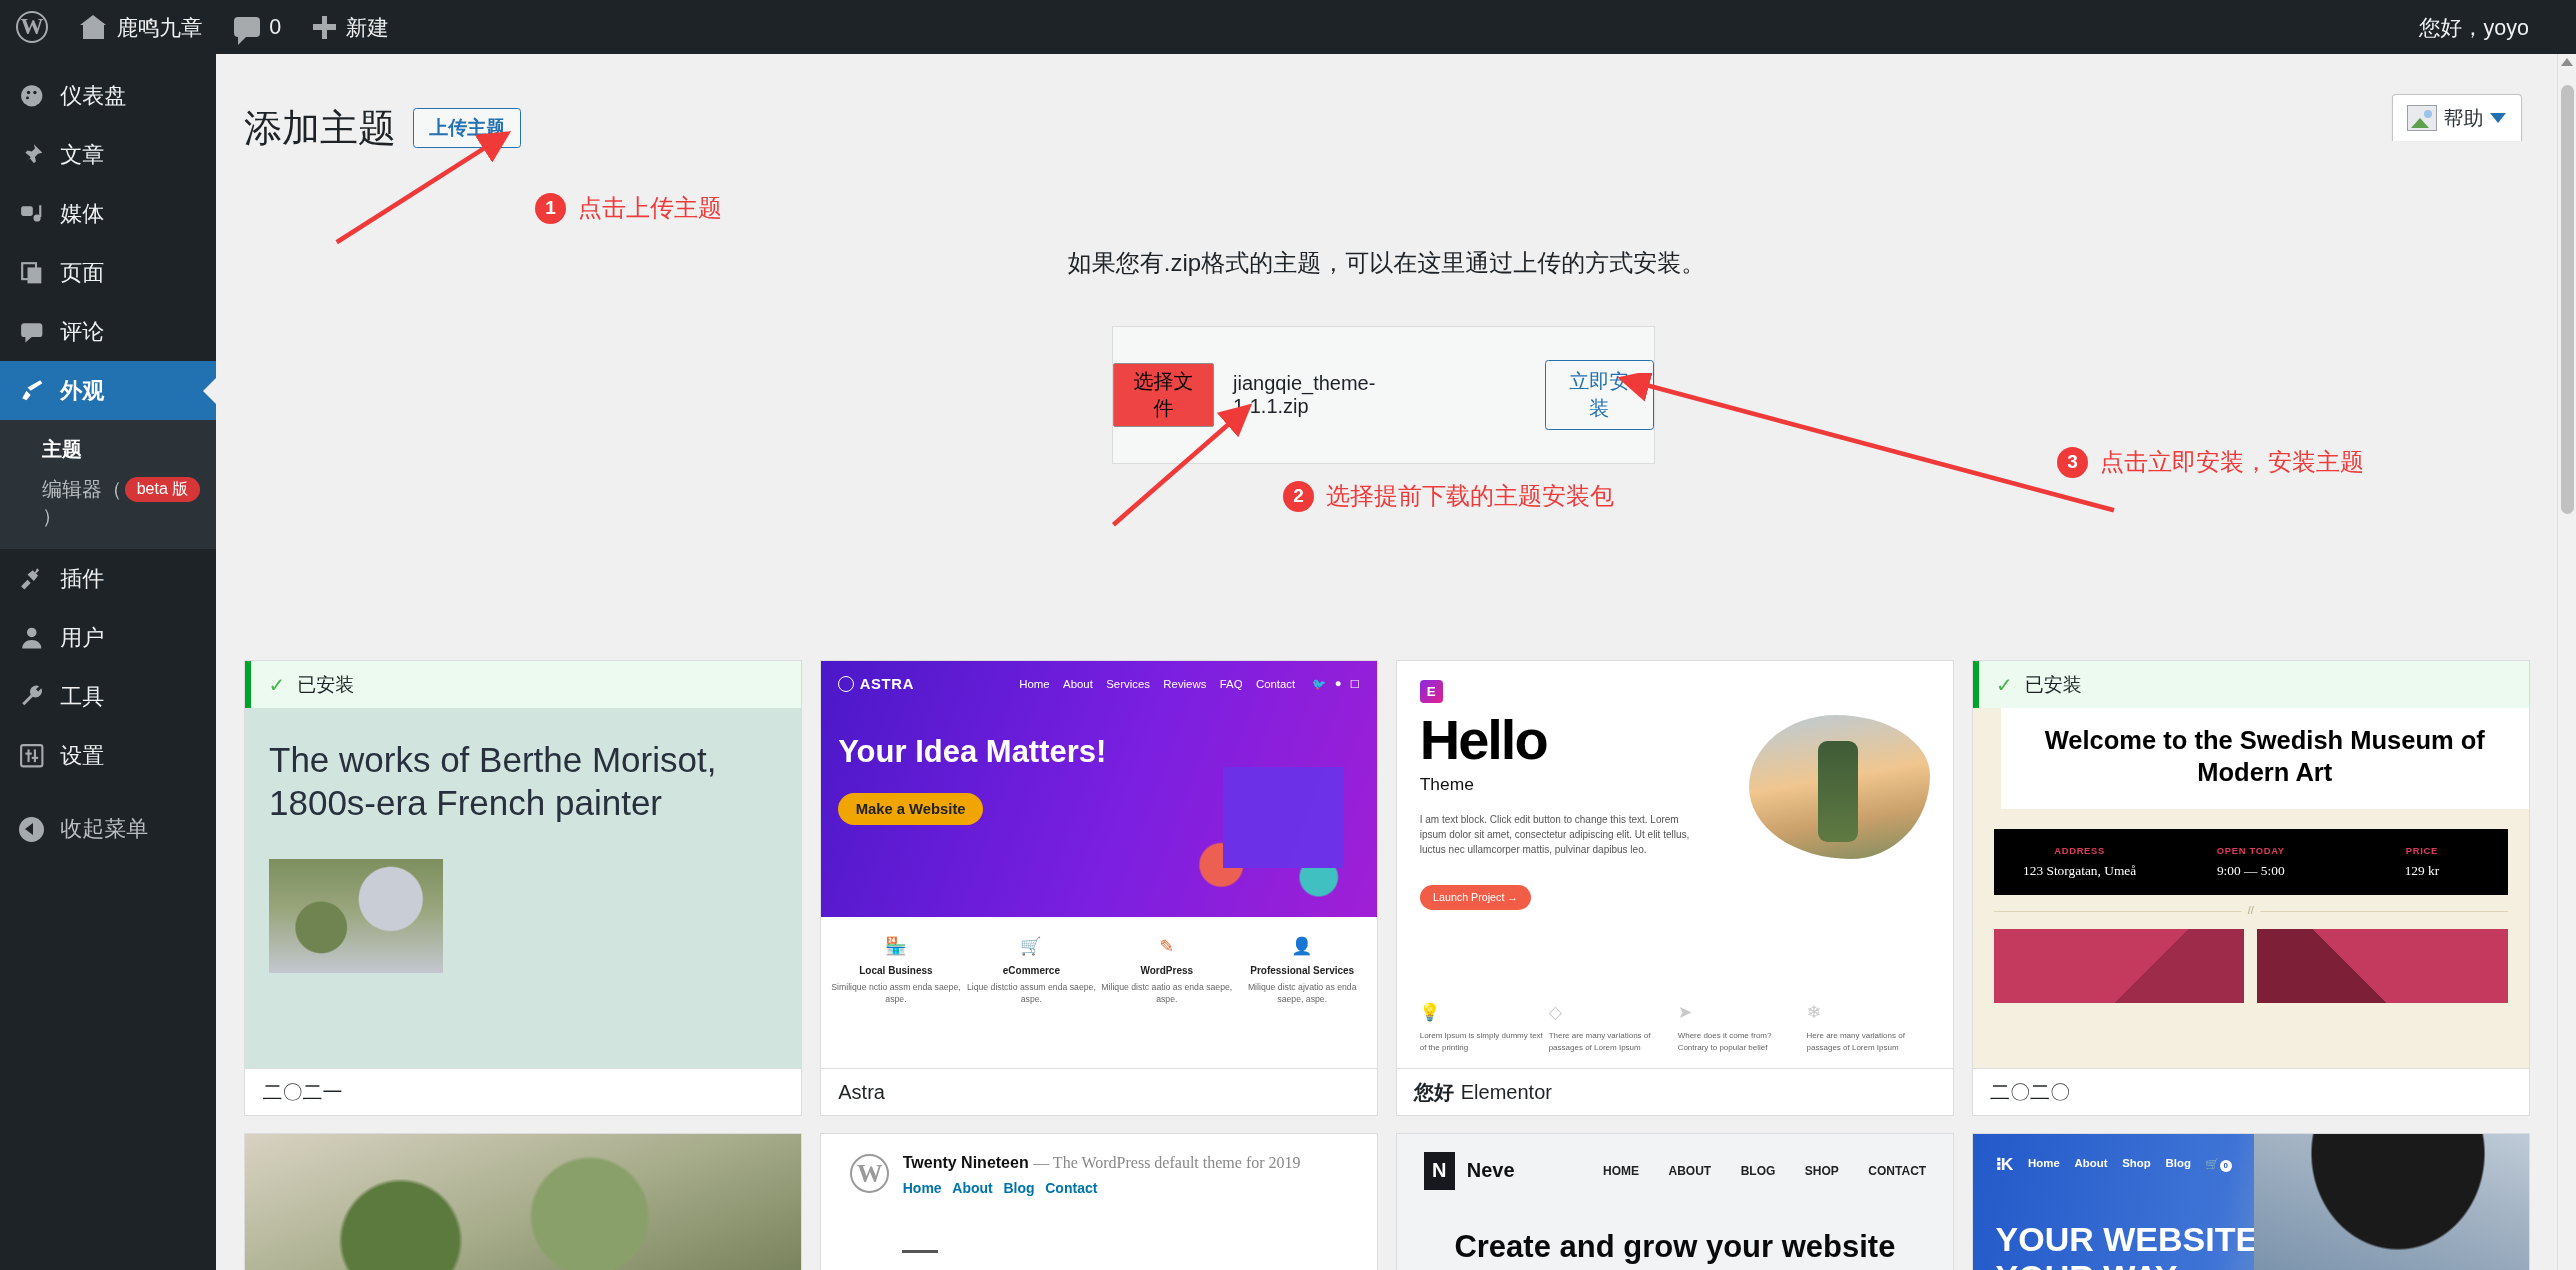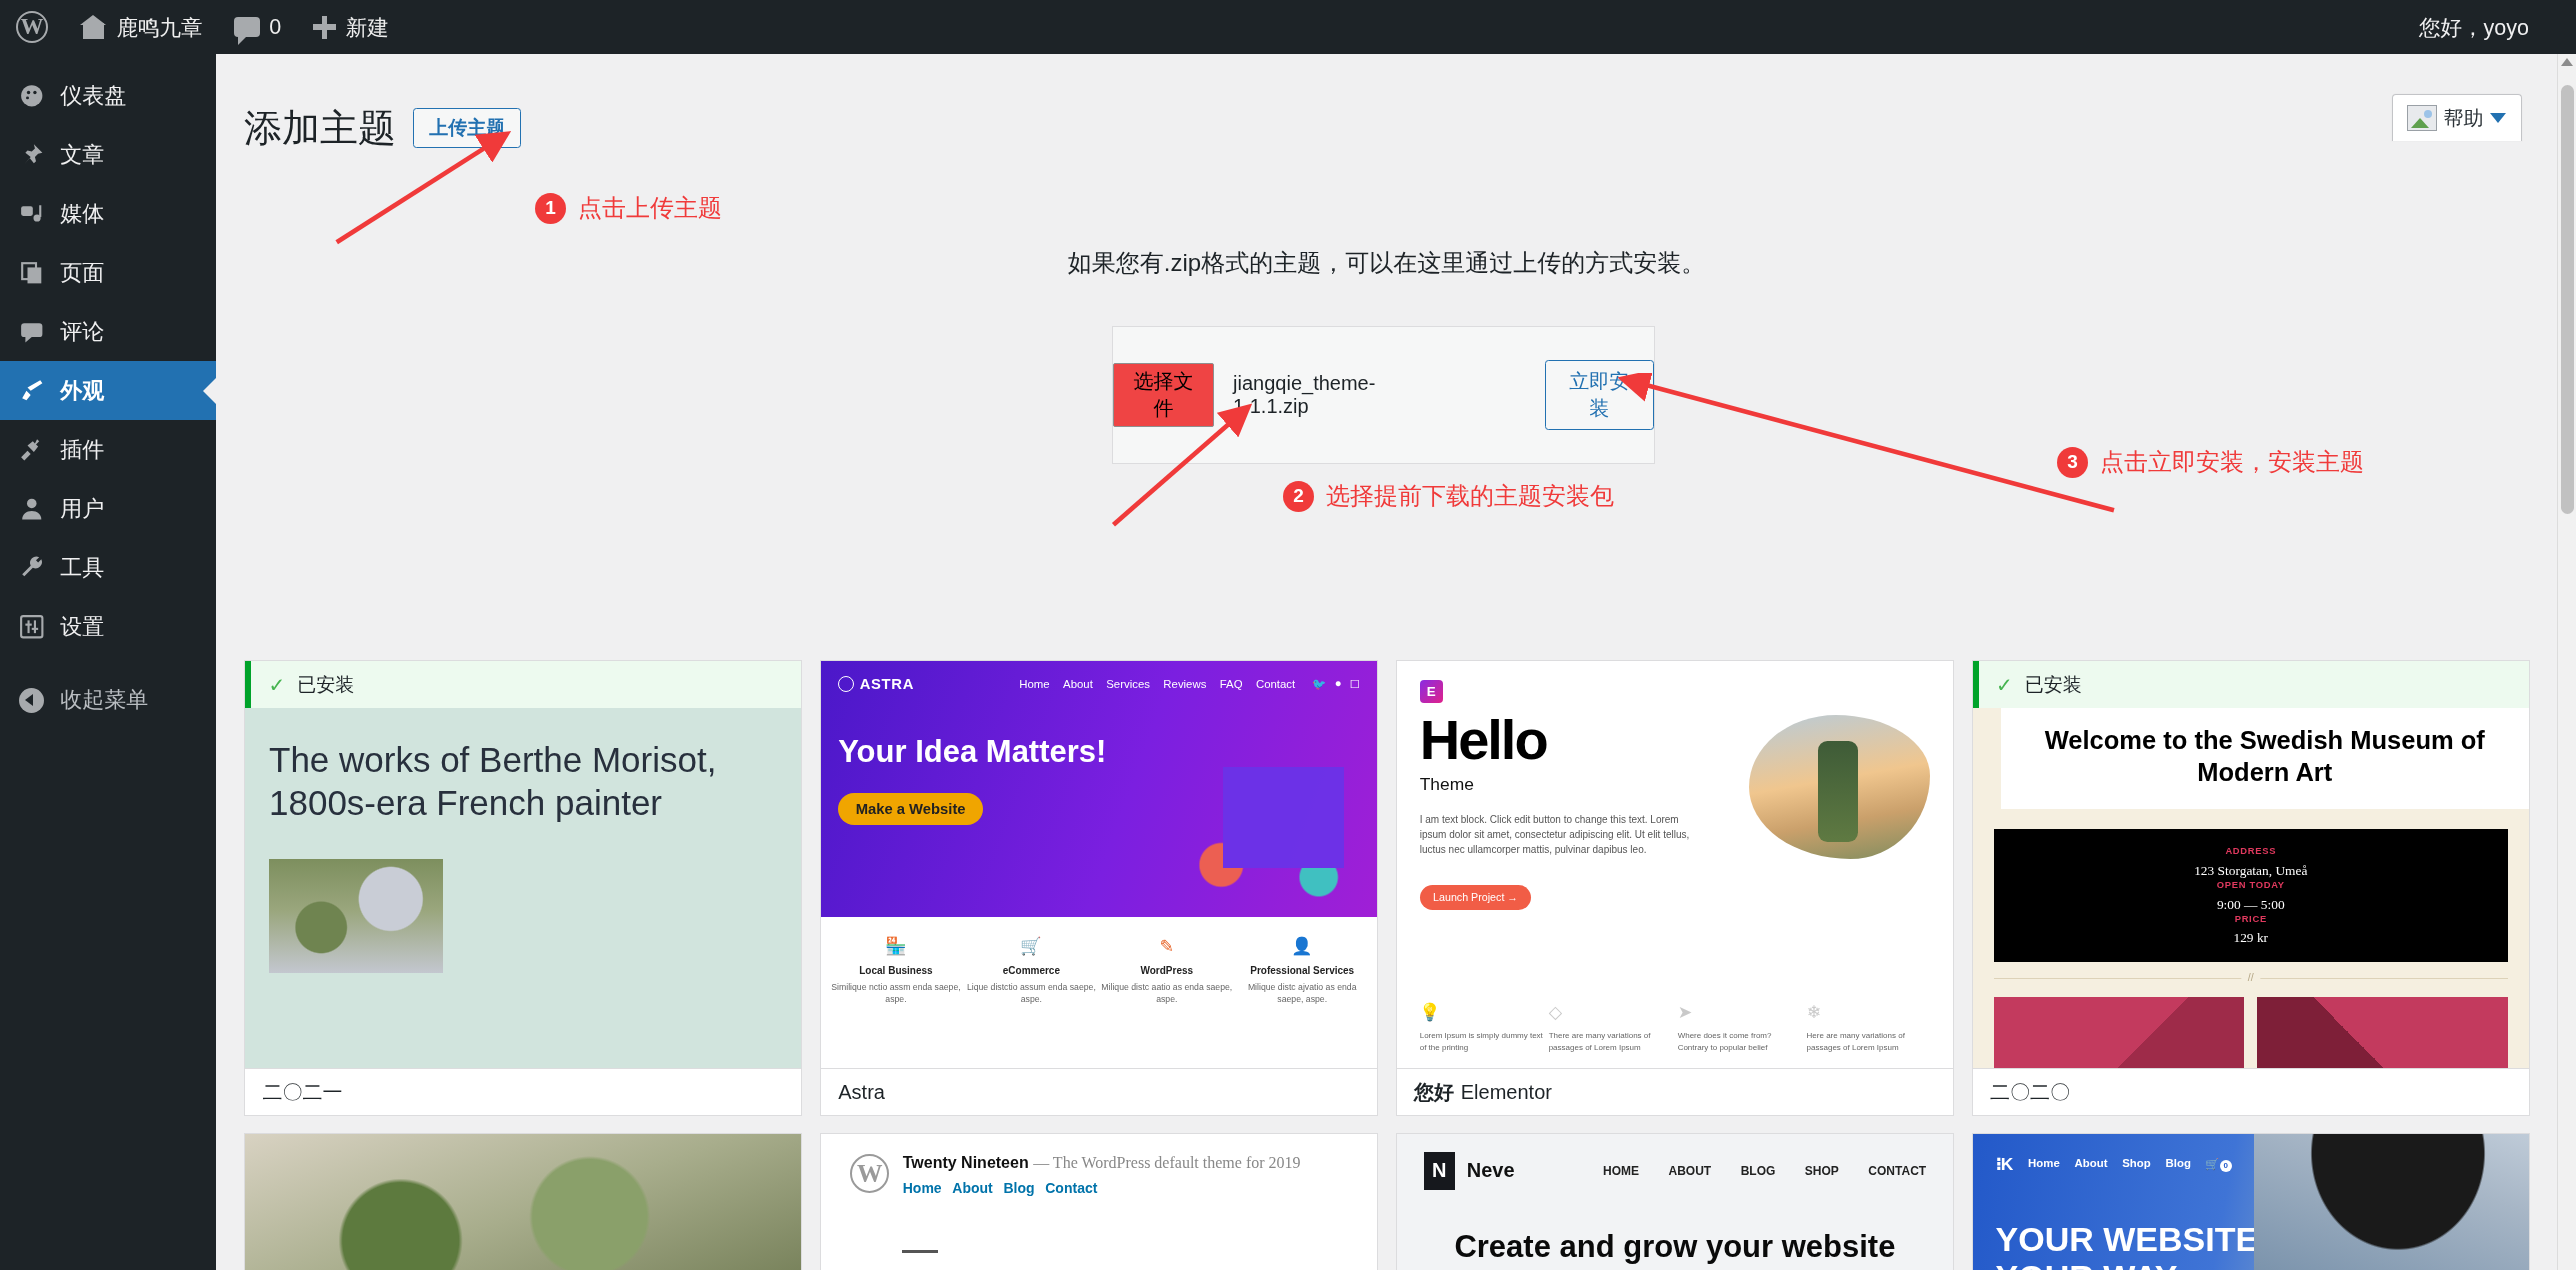--- a/index.html
+++ b/index.html
@@ -292,21 +292,21 @@
   }
   .hello-feats .hf{ flex:1; }
   .hello-feats .hfi{ font-size:17.4px; color:#c9c9c9; }
   .hello-feats .hft{ font-size:8px; color:#666; margin-top:6.7px; line-height:1.45; }
 
   
   .tt0{ height:100%; background:#f5efe0; }
   .tt0 .hdr{ background:#fff; padding:17.4px 27px 20px;margin-left:28px; }
   .tt0 .hdr h2{ margin:0; font-size:25.5px; font-weight:800; color:#000; text-align:center; line-height:1.25; }
   .tt0 .info{
-    margin:20px 21.5px 0 21.5px; background:#000; display:flex; padding:16px 0;flex-direction:column;
+    margin:20px 21.5px 0 21.5px; background:#000; display:flex; padding:16px 0;
   }
   .tt0 .info .col{ flex:1; text-align:center; }
   .tt0 .info .k{ color:#e0395e; font-size:9.4px; font-weight:700; letter-spacing:0.7px; }
   .tt0 .info .v{ color:#fff; font-size:13.4px; margin-top:6.7px; font-family:"Liberation Serif",serif; }
   .tt0 .rule{ margin:16px 21.5px 0 21.5px; border-top:0.7px solid #ddd2b8; position:relative; }
   .tt0 .rule span{ position:absolute; left:50%; top:-8px; transform:translateX(-50%); background:#f5efe0; padding:0 6.7px; color:#b6a887; font-size:10.7px; }
   .tt0 .tiles{ display:flex; gap:13.4px; margin:17.4px 21.5px 0 21.5px; }
   .tt0 .tiles div{ flex:1; height:74px; }
   .tt0 .t1{ background:linear-gradient(135deg,#c33a5e 60%,#9e2b49 60%); }
   .tt0 .t2{ background:linear-gradient(45deg,#7e1f38 40%,#c33a5e 40%); }
@@ -436,20 +436,26 @@
 
   <div class="menu-item active">
     <span class="mi-icon">
       <svg viewBox="0 0 24 24">
           <path d="M20 2l2 3-11 7-3-3 12-7zM7 12l4 4-4 5-4-2 4-7z"></path>
         </svg>
     </span>
     <span>外观</span>
   </div>
 
+  <div class="submenu">
+    <a class="submenu-item cur">主题</a>
+    <div class="submenu-item">
+      <span>编辑器（</span><span class="beta-badge">beta 版</span><span>）</span>
+    </div>
+  </div>
 
   <div class="menu-item">
     <span class="mi-icon">
       <svg viewBox="0 0 24 24">
           <path d="M17 2l2 2-3 3 2 2-4 5-6-6 5-4 2 2 2-4z"></path>
           <path d="M8 13l3 3-6 6-3-3z"></path>
         </svg>
     </span>
     <span>插件</span>
   </div>

